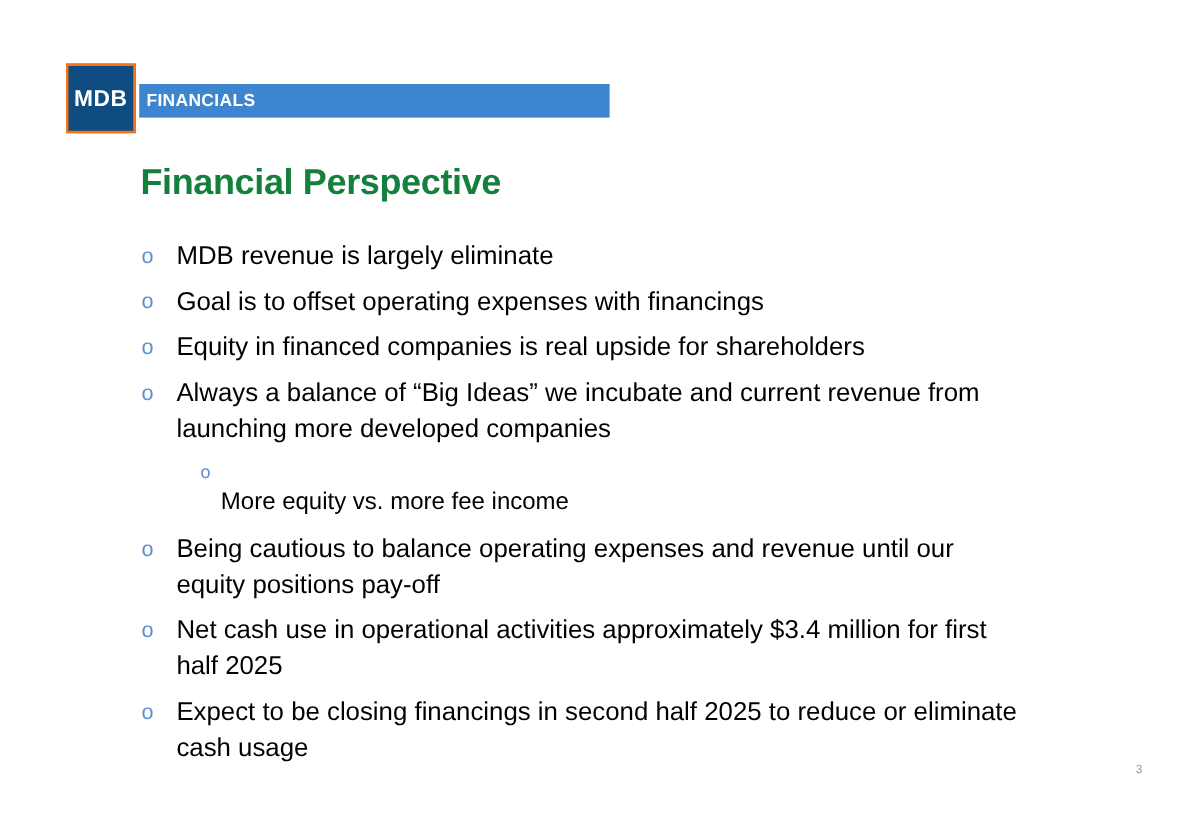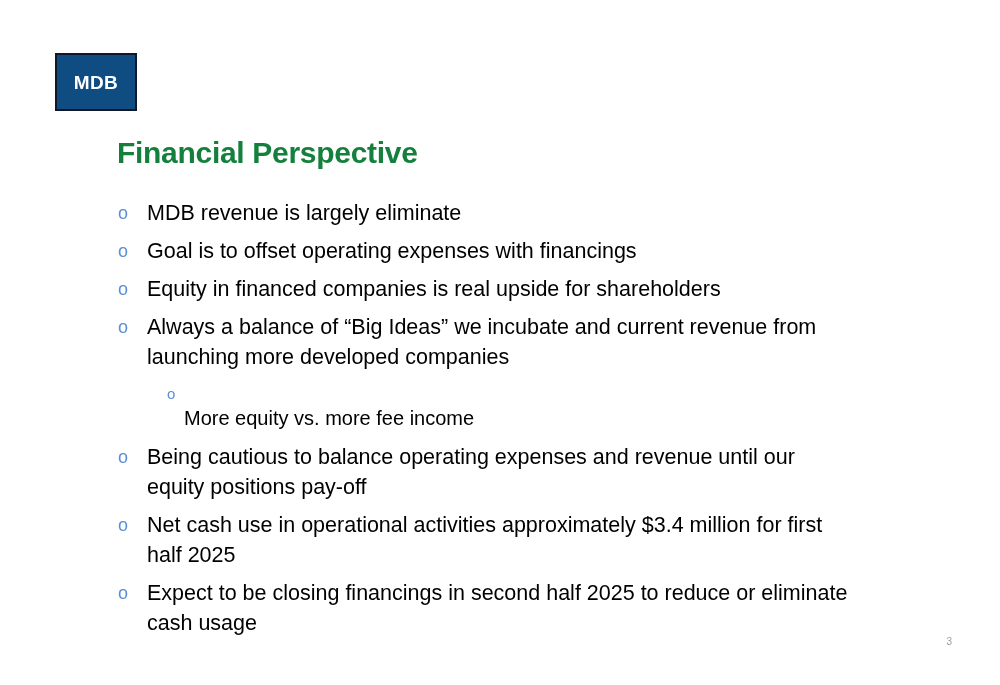--- a/index.html
+++ b/index.html
@@ -27,24 +27,24 @@
     left: 0;
     top: 0;
     width: 1000px;
     height: 120px;
   }
 
   .logo-box {
     position: absolute;
     left: 55px;
     top: 53px;
-    width: 82px;
+    width: 58px;
     height: 58px;
     background: #0F4C81;
-    border: 2px solid #0f172a;
+    border: 2px solid #f97316;
     box-sizing: border-box;
     display: flex;
     align-items: center;
     justify-content: center;
   }
   .logo-text {
     color: #ffffff;
     font-size: 19px;
     font-weight: 700;
     letter-spacing: 0.4px;
@@ -148,20 +148,23 @@
 <body>
 
 <div class="slide">
 
   <div class="header">
 
     <div class="logo-box">
       <span class="logo-text">MDB</span>
     </div>
 
+    <div class="section-band">
+      <span class="section-label">FINANCIALS</span>
+    </div>
 
   </div>
 
   <div class="slide-title">Financial Perspective</div>
 
   <div class="body-list">
 
     <div class="bullet-row level-1">
       <span class="bullet-marker">o</span>
       <span class="bullet-text">MDB revenue is largely eliminate</span>

